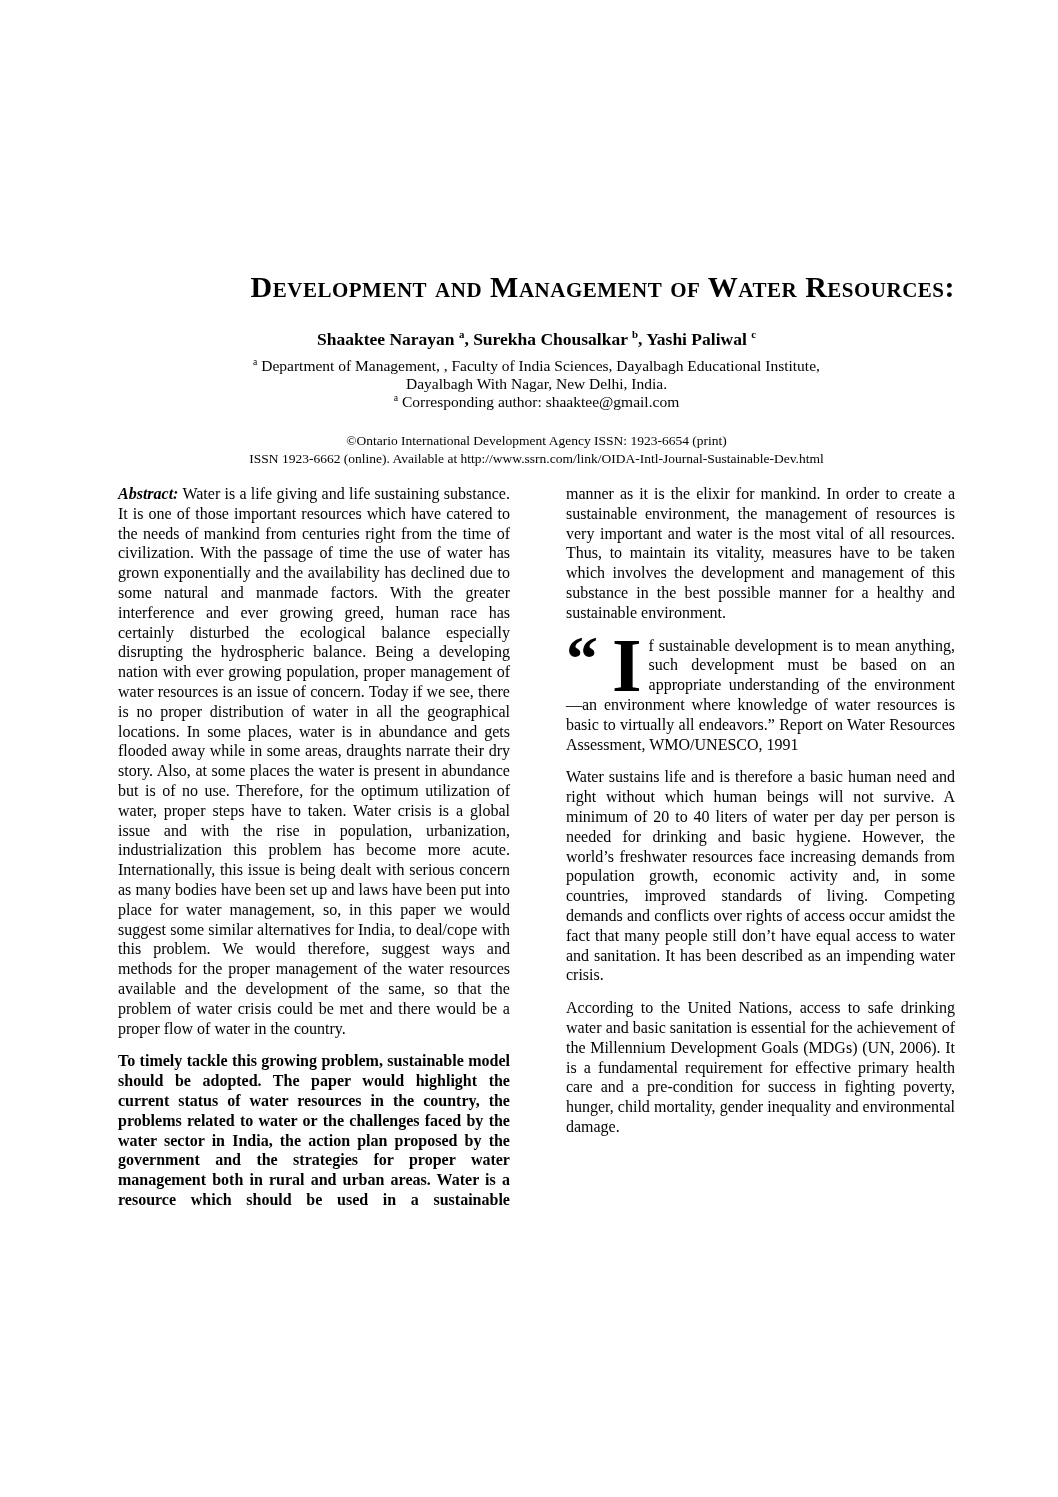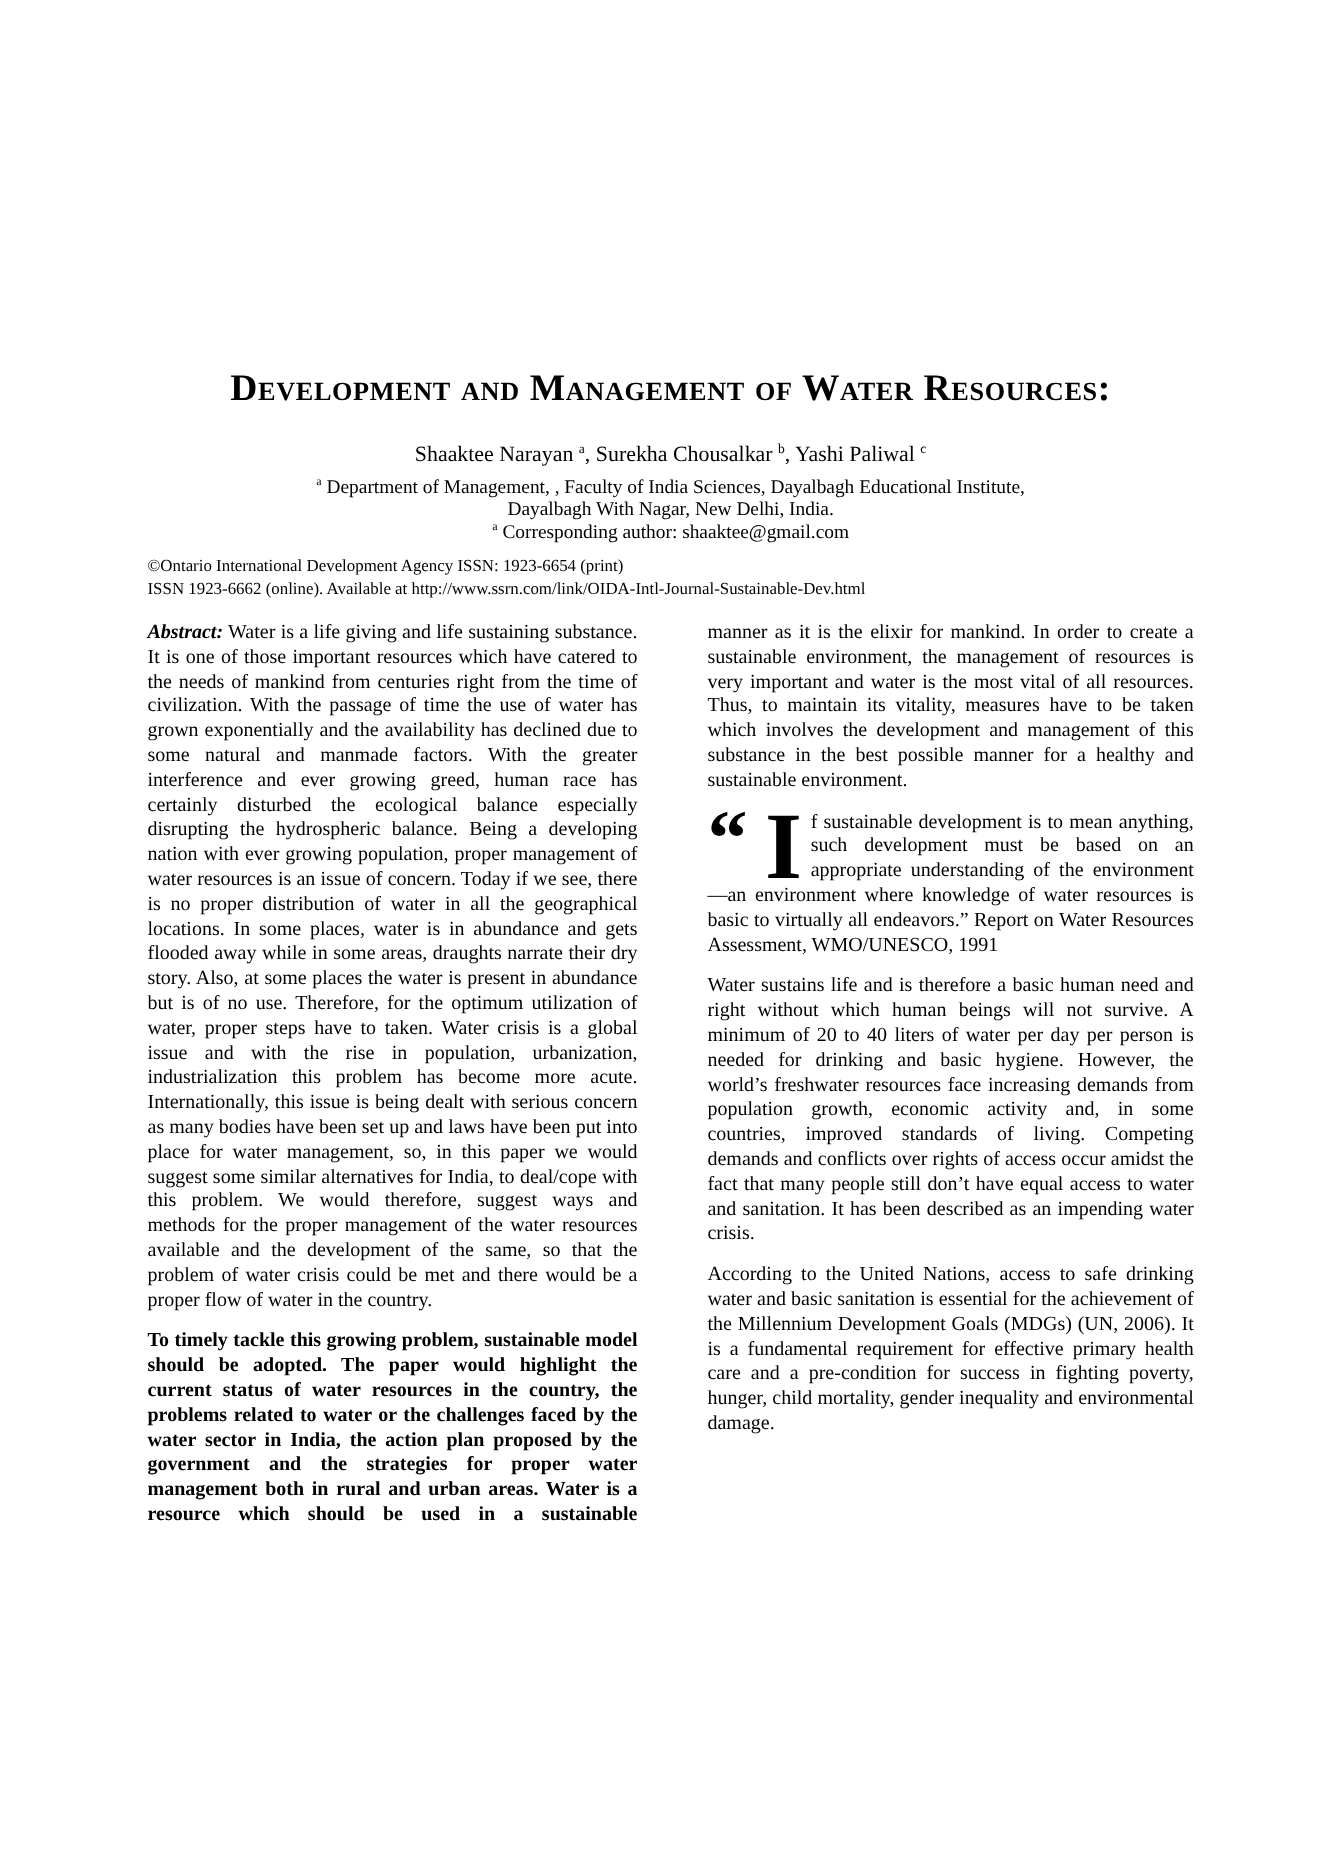--- a/index.html
+++ b/index.html
@@ -8,49 +8,49 @@
     width: 1058px;
     height: 1497px;
     background: #ffffff;
     color: #000000;
     font-family: "Liberation Serif", serif;
     box-sizing: border-box;
     padding: 268px 103px 0 118px;
     overflow: hidden;
   }
   .paper-title {
-    text-align: center;
+    text-align: right;
     font-weight: bold;
     font-variant: small-caps;
     font-size: 30px;
     line-height: 37px;
     letter-spacing: 0.5px;
-    margin-top: 24px;
   }
   .authors-line {
     text-align: center;
-    font-weight: normal;
+    font-weight: bold;
     font-size: 17.5px;
     margin-top: 24px;
   }
   sup {
     font-size: 0.62em;
     vertical-align: super;
     line-height: 0;
   }
   .affiliation {
     text-align: center;
     font-size: 15.5px;
     line-height: 18px;
     margin-top: 7px;
   }
   .issn-block {
+    text-align: center;
     font-size: 13.5px;
     line-height: 17.5px;
-    margin-top: 9px;
+    margin-top: 21px;
   }
   .columns {
     display: flex;
     gap: 56px;
     margin-top: 17px;
   }
   .col {
     font-size: 16px;
     line-height: 19.8px;
     text-align: justify;

